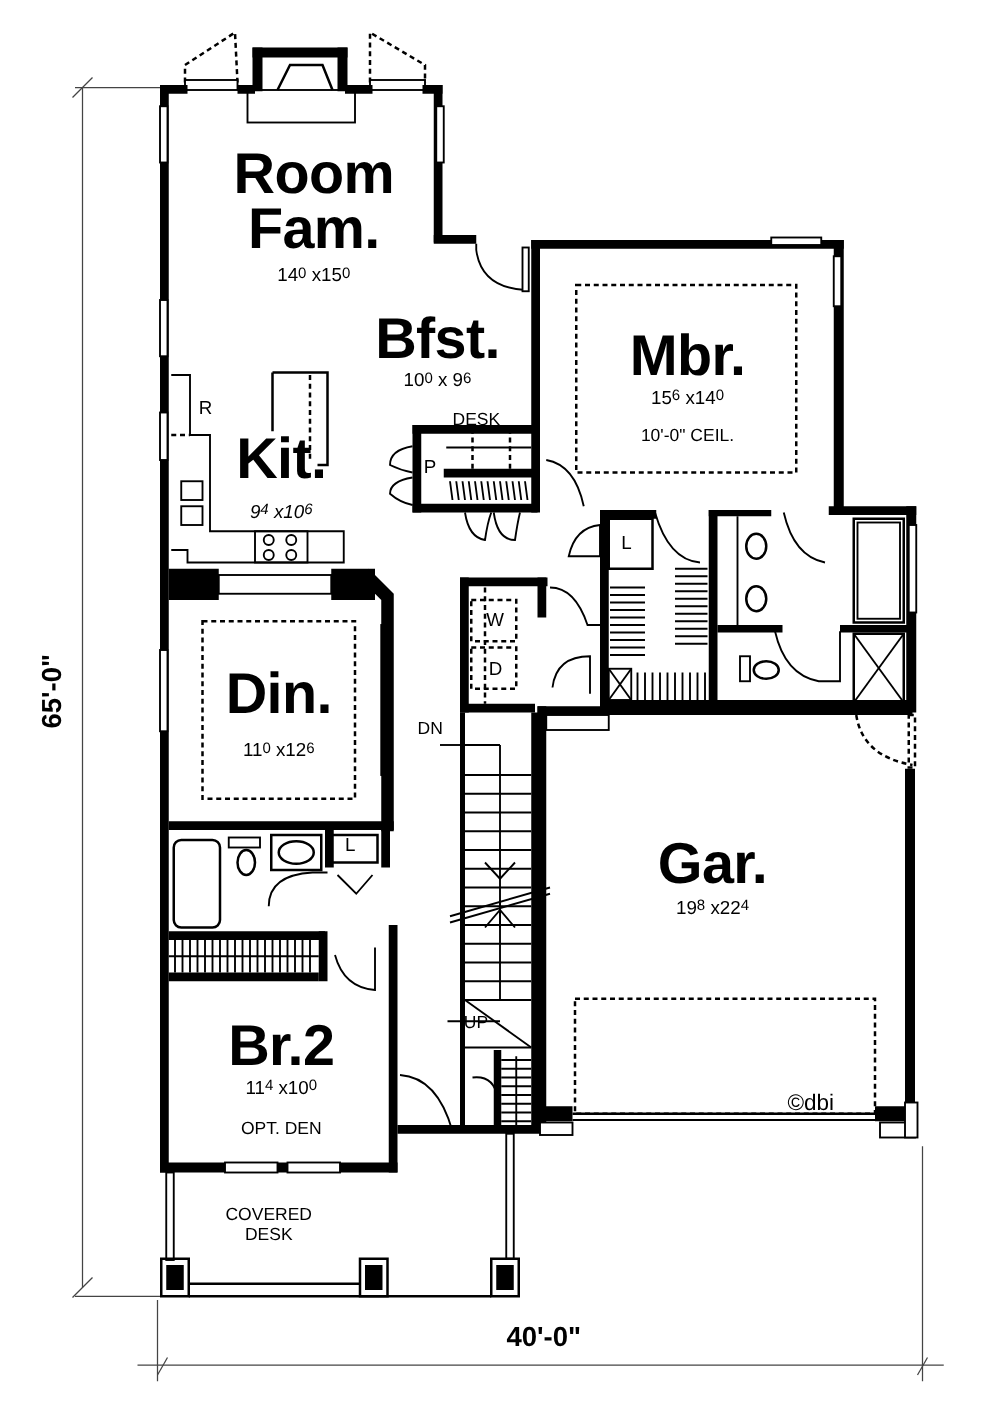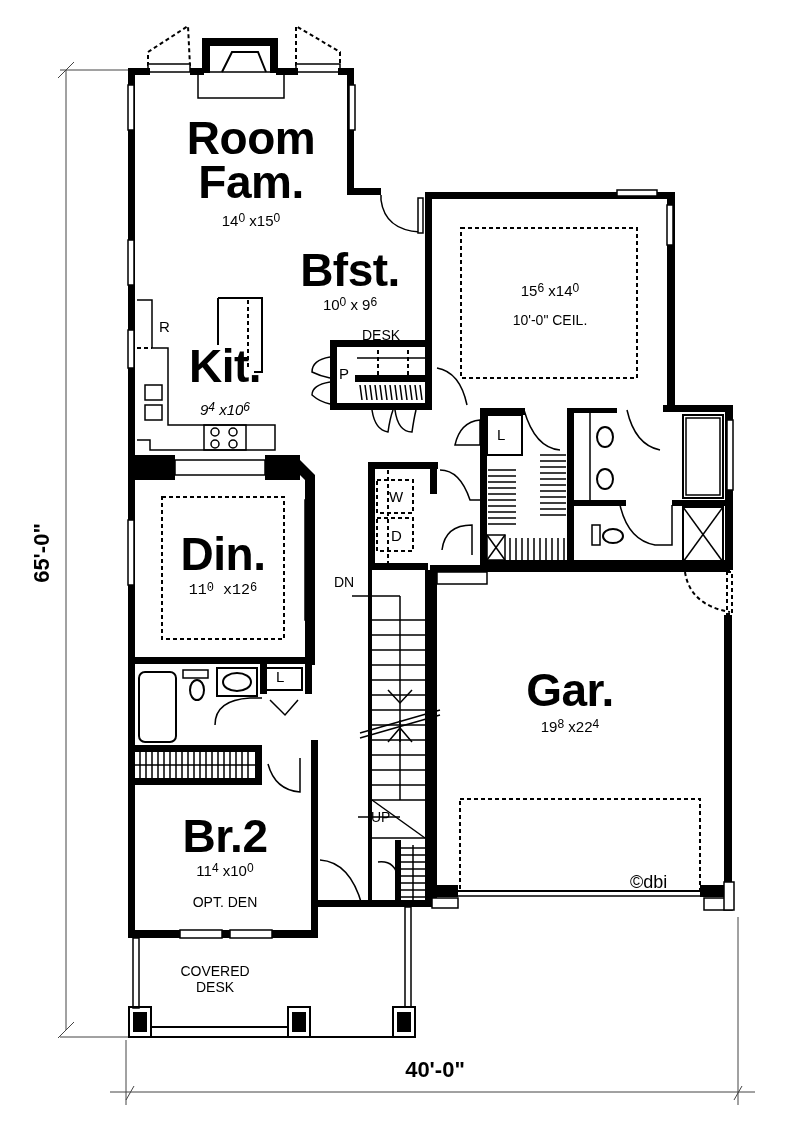--- a/index.html
+++ b/index.html
@@ -289,36 +289,37 @@
 </div>
 
 <div class="label" style="left:290px; top:248px; width:120px;">
   <div class="room-name">Bfst.</div>
   <div class="room-dim" style="margin-top:4px;">
     <span>10</span><sup>0</sup> <span>x</span> <span>9</span><sup>6</sup>
   </div>
 </div>
 
 <div class="label" style="left:480px; top:262px; width:140px;">
-  <div class="room-dim" style="margin-top:20px;">
+  <div class="room-name">Mbr.</div>
+  <div class="room-dim" style="margin-top:4px;">
     <span>15</span><sup>6</sup> <span>x</span><span>14</span><sup>0</sup>
   </div>
   <div class="small" style="margin-top:12px;">10'-0" CEIL.</div>
 </div>
 
 <div class="label" style="left:175px; top:344px; width:100px;">
   <div class="room-name">Kit.</div>
   <div class="room-dim" style="margin-top:13px;font-style:italic;">
     <span>9</span><sup>4</sup> <span>x</span><span>10</span><sup>6</sup>
   </div>
 </div>
 
 <div class="label" style="left:163px; top:532px; width:120px;">
   <div class="room-name">Din.</div>
-  <div class="room-dim" style="margin-top:6px;font-family:Liberation Mono, monospace;">
+  <div class="room-dim" style="margin-top:16px;">
     <span>11</span><sup>0</sup> <span>x</span><span>12</span><sup>6</sup>
   </div>
 </div>
 
 <div class="label" style="left:500px; top:668px; width:140px;">
   <div class="room-name">Gar.</div>
   <div class="room-dim" style="margin-top:6px;">
     <span>19</span><sup>8</sup> <span>x</span><span>22</span><sup>4</sup>
   </div>
 </div>

